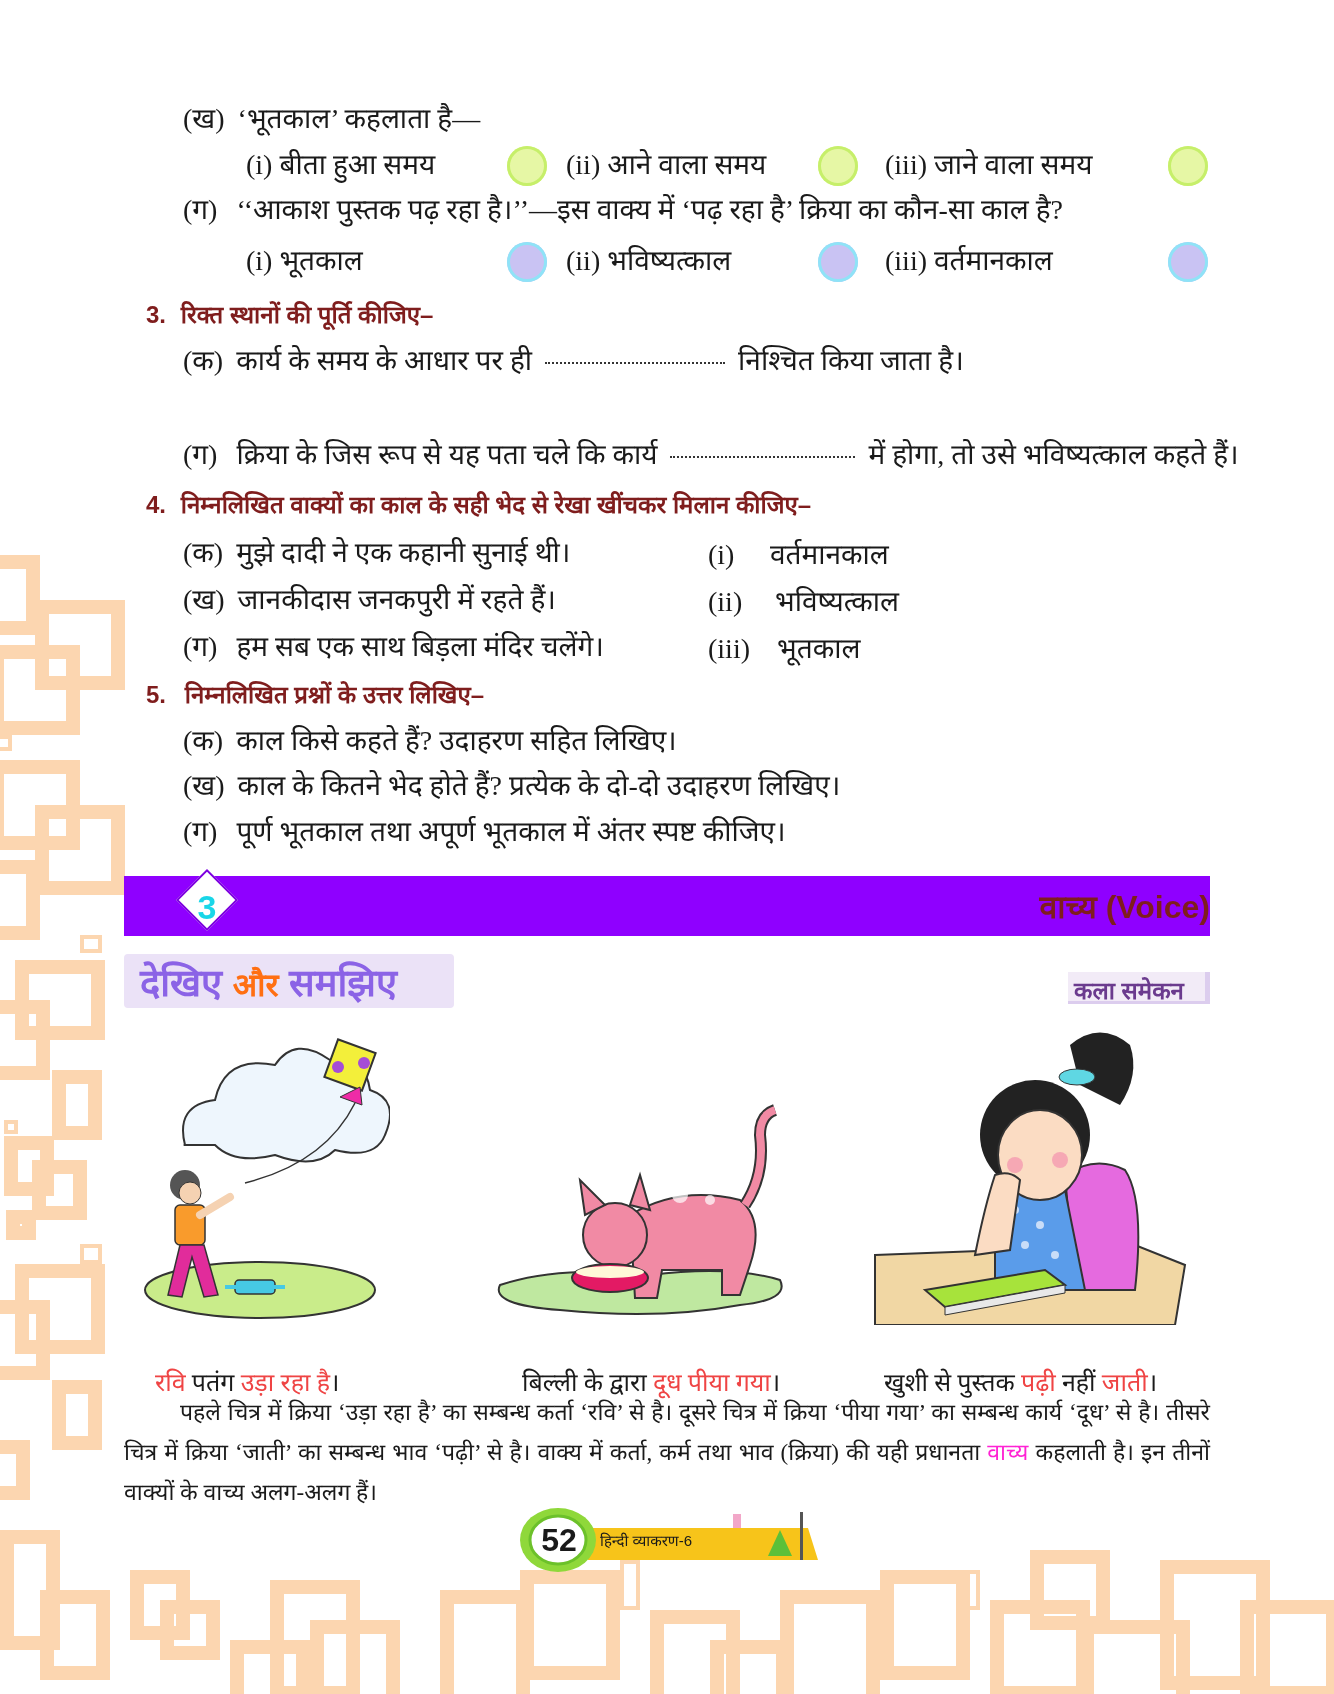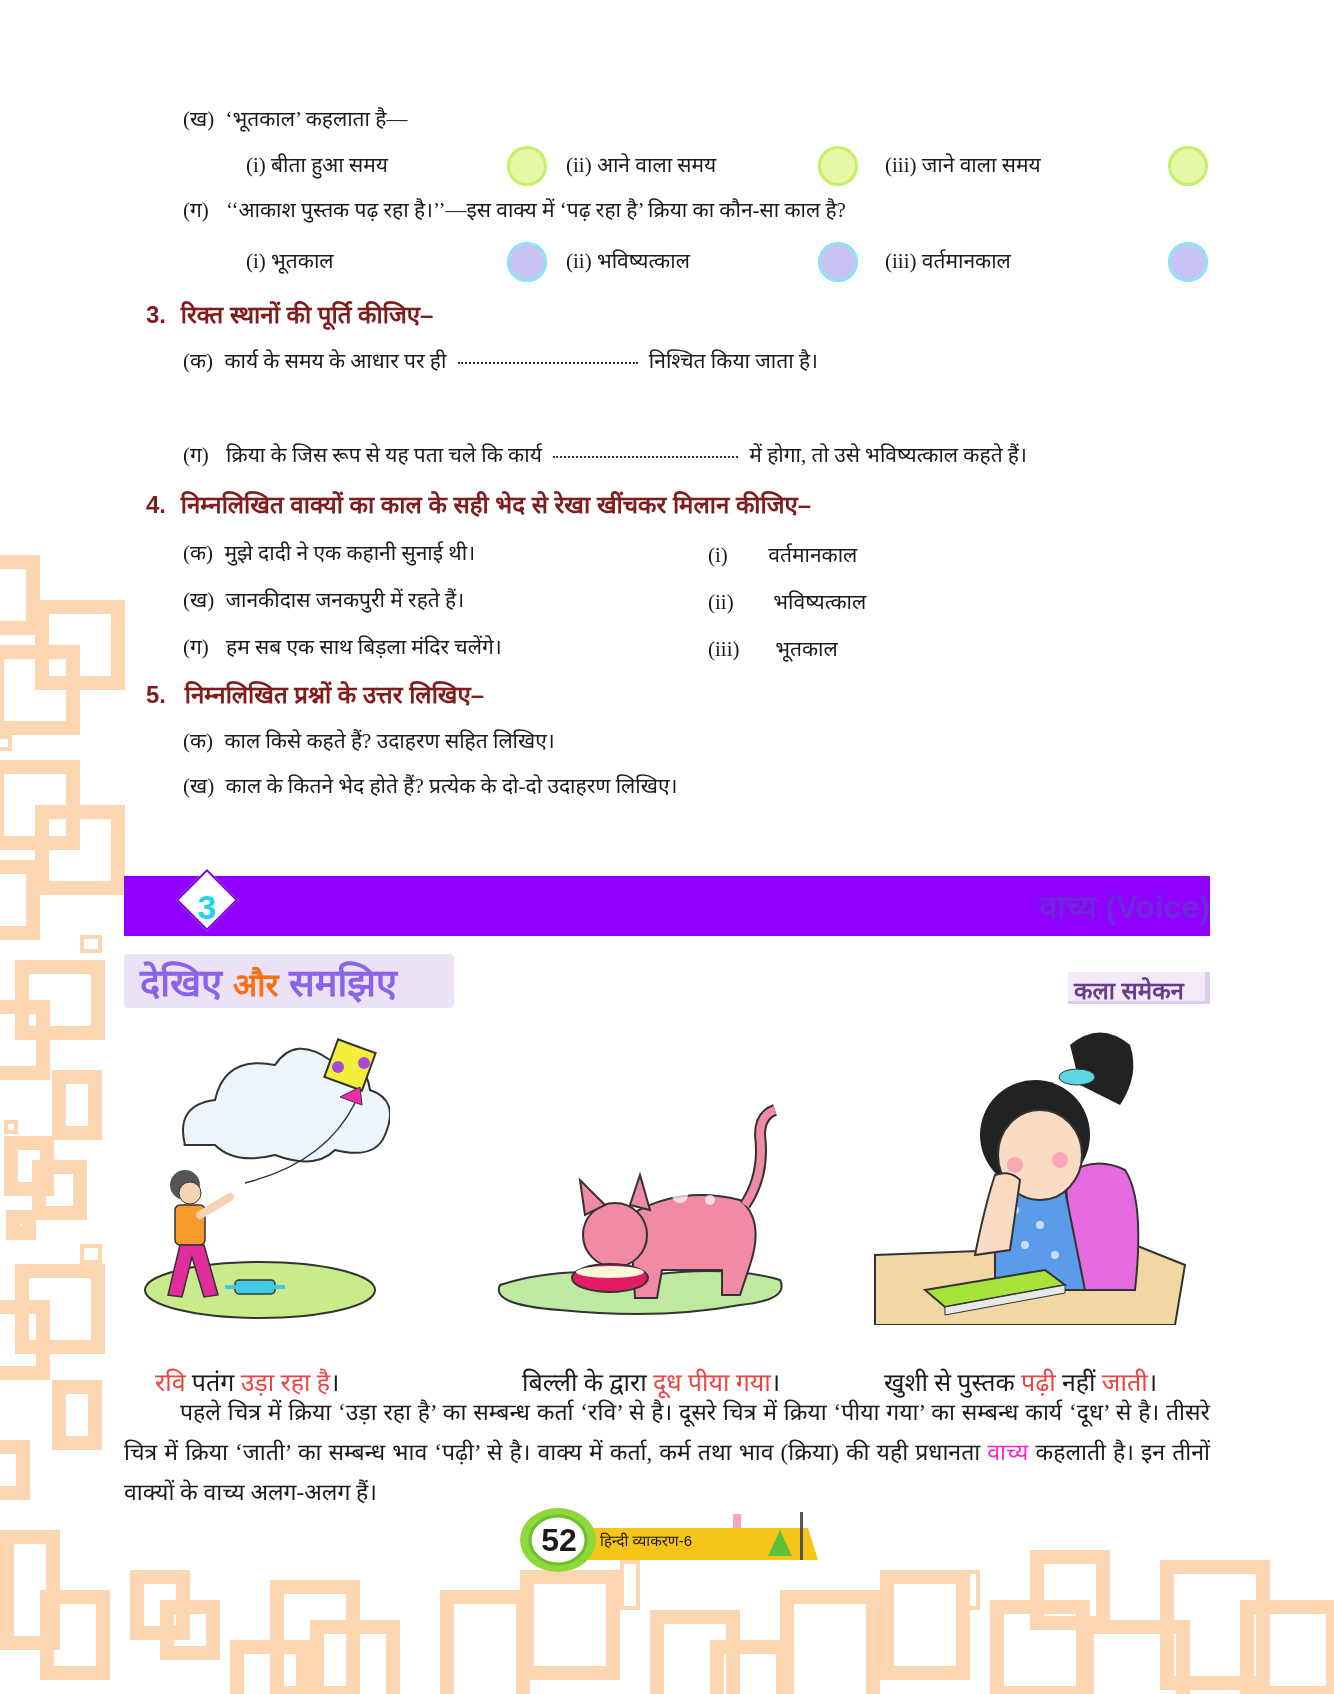--- a/index.html
+++ b/index.html
@@ -1,34 +1,34 @@
 <!DOCTYPE html>
 <html><head>
 <meta charset="utf-8">
 <style>
   * { box-sizing: border-box; margin: 0; padding: 0; }
   body { width: 1334px; height: 1694px; background: #ffffff; position: relative; overflow: hidden;
          font-family: "Liberation Serif", "DejaVu Serif", serif; color: #1a1a1a; }
   .page { position: absolute; left: 0; top: 0; width: 1334px; height: 1694px; }
   .deco { position: absolute; border: 14px solid #fcd6b0; background: transparent; }
   .deco.thin { border-width: 4px; }
-  .line { position: absolute; font-size: 21px; white-space: nowrap; line-height: 30px; }
+  .line { position: absolute; font-size: 28px; white-space: nowrap; line-height: 30px; }
   .qnum { position: absolute; font-family: "Liberation Sans", "DejaVu Sans", sans-serif;
           font-size: 24px; color: #7f1d1d; font-weight: bold; white-space: nowrap; line-height: 30px; }
   .flower { position: absolute; width: 40px; height: 40px; border-radius: 50%; }
   .flower.green { background: #e6f7a5; box-shadow: 0 0 0 3px #c6ef6a inset; }
   .flower.blue  { background: #c9c3f3; box-shadow: 0 0 0 3px #8fe3f7 inset; }
   .dots { display: inline-block; border-bottom: 2px dotted #333; height: 18px; vertical-align: top; margin: 0 6px; }
   .banner { position: absolute; left: 124px; top: 876px; width: 1086px; height: 60px; background: #8f00ff; }
   .diamond { position: absolute; left: 185px; top: 878px; width: 44px; height: 44px; background: #fff;
              transform: rotate(45deg); border: 2px solid #7d00e0; }
   .diamond-num { position: absolute; left: 185px; top: 879px; width: 44px; height: 56px; text-align: center;
                  font-family: "Liberation Sans", sans-serif; font-weight: bold; font-size: 34px; color: #19d6e8; line-height: 56px; }
   .banner-title { position: absolute; right: 124px; top: 884px; font-family: "Liberation Sans", sans-serif;
-                  color: #6d28d9; font-size: 32px; font-weight: bold; white-space: nowrap; text-align: center; }
+                  color: #7f1d1d; font-size: 32px; font-weight: bold; white-space: nowrap; text-align: center; }
   .see-box { position: absolute; left: 124px; top: 954px; width: 330px; height: 54px; background: #ebe2f7;
              border-radius: 4px; }
   .see-title { position: absolute; left: 140px; top: 955px; font-family: "Liberation Sans", sans-serif; font-weight: bold;
                font-size: 38px; color: #8b63e6; white-space: nowrap; }
   .see-title .orange { color: #ff6f12; font-size: 32px; }
   .art-tag { position: absolute; left: 1068px; top: 972px; width: 142px; height: 32px; background: #f2ebf7;
              border-right: 5px solid #dccdee; border-bottom: 3px solid #dccdee; }
   .art-text { position: absolute; left: 1074px; top: 973px; font-family: "Liberation Sans", sans-serif; font-size: 24px;
               font-weight: bold; color: #6b3b8e; white-space: nowrap; }
   .cyan { color: #ef4444; }
@@ -155,20 +155,24 @@
     <span style="margin-left:12px;">निम्नलिखित प्रश्नों के उत्तर लिखिए–</span>
   </div>
   <div class="line" style="left:183px;top:771px;">
     <span>(ख)</span>
     <span style="margin-left:6px;">काल के कितने भेद होते हैं? प्रत्येक के दो-दो उदाहरण लिखिए।</span>
   </div>
   <div class="line" style="left:183px;top:726px;">
     <span>(क)</span>
     <span style="margin-left:6px;">काल किसे कहते हैं? उदाहरण सहित लिखिए।</span>
   </div>
+  <div class="line" style="left:183px;top:817px;">
+    <span>(ग)</span>
+    <span style="margin-left:12px;">पूर्ण भूतकाल तथा अपूर्ण भूतकाल में अंतर स्पष्ट कीजिए।</span>
+  </div>
 
   <div class="banner"></div>
   <div class="diamond"></div>
   <div class="diamond-num">3</div>
   <div class="banner-title">वाच्य (Voice)</div>
 
   <div class="see-box"></div>
   <div class="see-title">
     <span>देखिए</span>
     <span class="orange">और</span>

